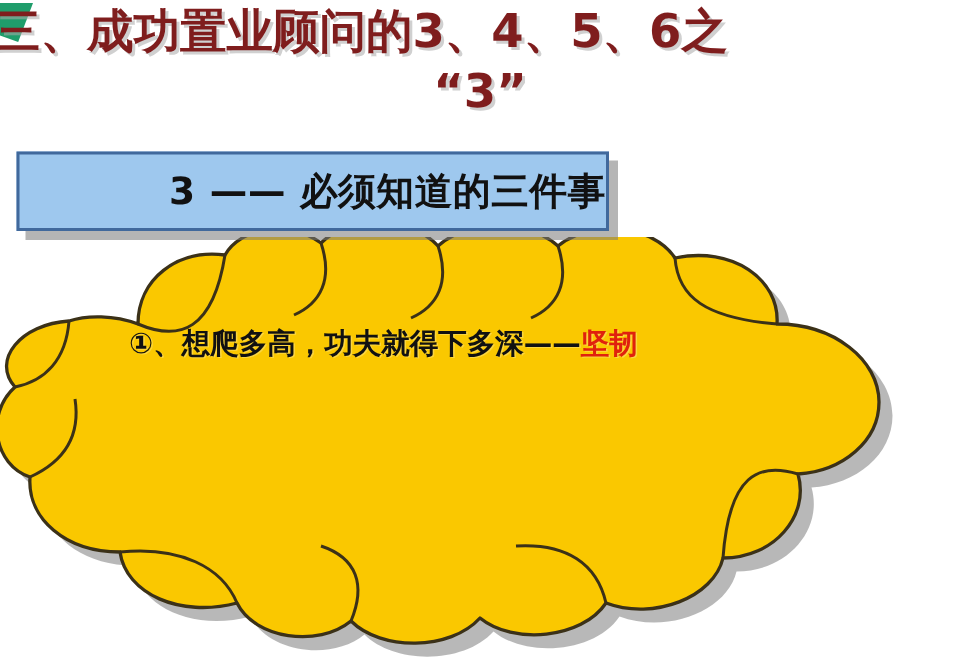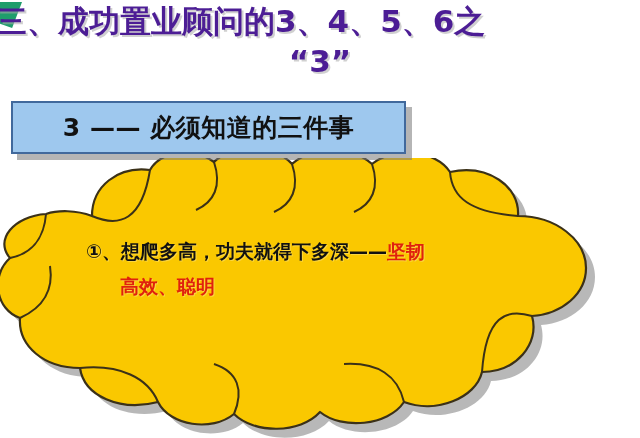--- a/index.html
+++ b/index.html
@@ -35,21 +35,21 @@
   }
 
   
   .headline {
     position: absolute;
     left: 0;
     top: 0;
     width: 640px;
     z-index: 3;
     text-align: center;
-    color: #4c1d95;
+    color: #7f1d1d;
     font-weight: bold;
     font-size: 31px;
     line-height: 42px;
     letter-spacing: 0px;
     text-shadow: 2px 2px 0 rgba(170,170,170,0.55);
     white-space: nowrap;
   }
   .headline .line1 {
     display: block;
     text-align: left;
@@ -69,21 +69,21 @@
     top: 101px;
     width: 395px;
     height: 53px;
     background: #9ec8ee;
     border: 2px solid #41699c;
     box-sizing: border-box;
     box-shadow: 6px 6px 0 rgba(120,120,120,0.55);
     z-index: 4;
     display: flex;
     align-items: center;
-    justify-content: center;
+    justify-content: flex-end;
   }
   .subtitle-text {
     color: #111111;
     font-weight: bold;
     font-size: 25px;
     line-height: 28px;
     white-space: nowrap;
     letter-spacing: 0.5px;
   }
 
@@ -99,21 +99,21 @@
   .cloud-wrap svg {
     display: block;
     width: 640px;
     height: 280px;
   }
 
   
   .cloud-text {
     position: absolute;
     left: 86px;
-    top: 230px;
+    top: 208px;
     width: 500px;
     z-index: 5;
     color: #111111;
     font-weight: bold;
     font-size: 19px;
     line-height: 43px;
     white-space: nowrap;
     text-shadow: 1px 1px 0 rgba(255,255,255,0.25);
   }
   .cloud-line {
@@ -210,19 +210,16 @@
   </div>
 
   <div class="cloud-text">
 
     <span class="cloud-line">
       <span class="marker">①、</span><span class="body">想爬多高，功夫就得下多深——</span><span class="hl">坚韧</span>
     </span>
 
 
 
-    <span class="cloud-line indent">
-      <span class="hl">高效、聪明</span>
-    </span>
 
   </div>
 
 </div>
 
 </body></html>

